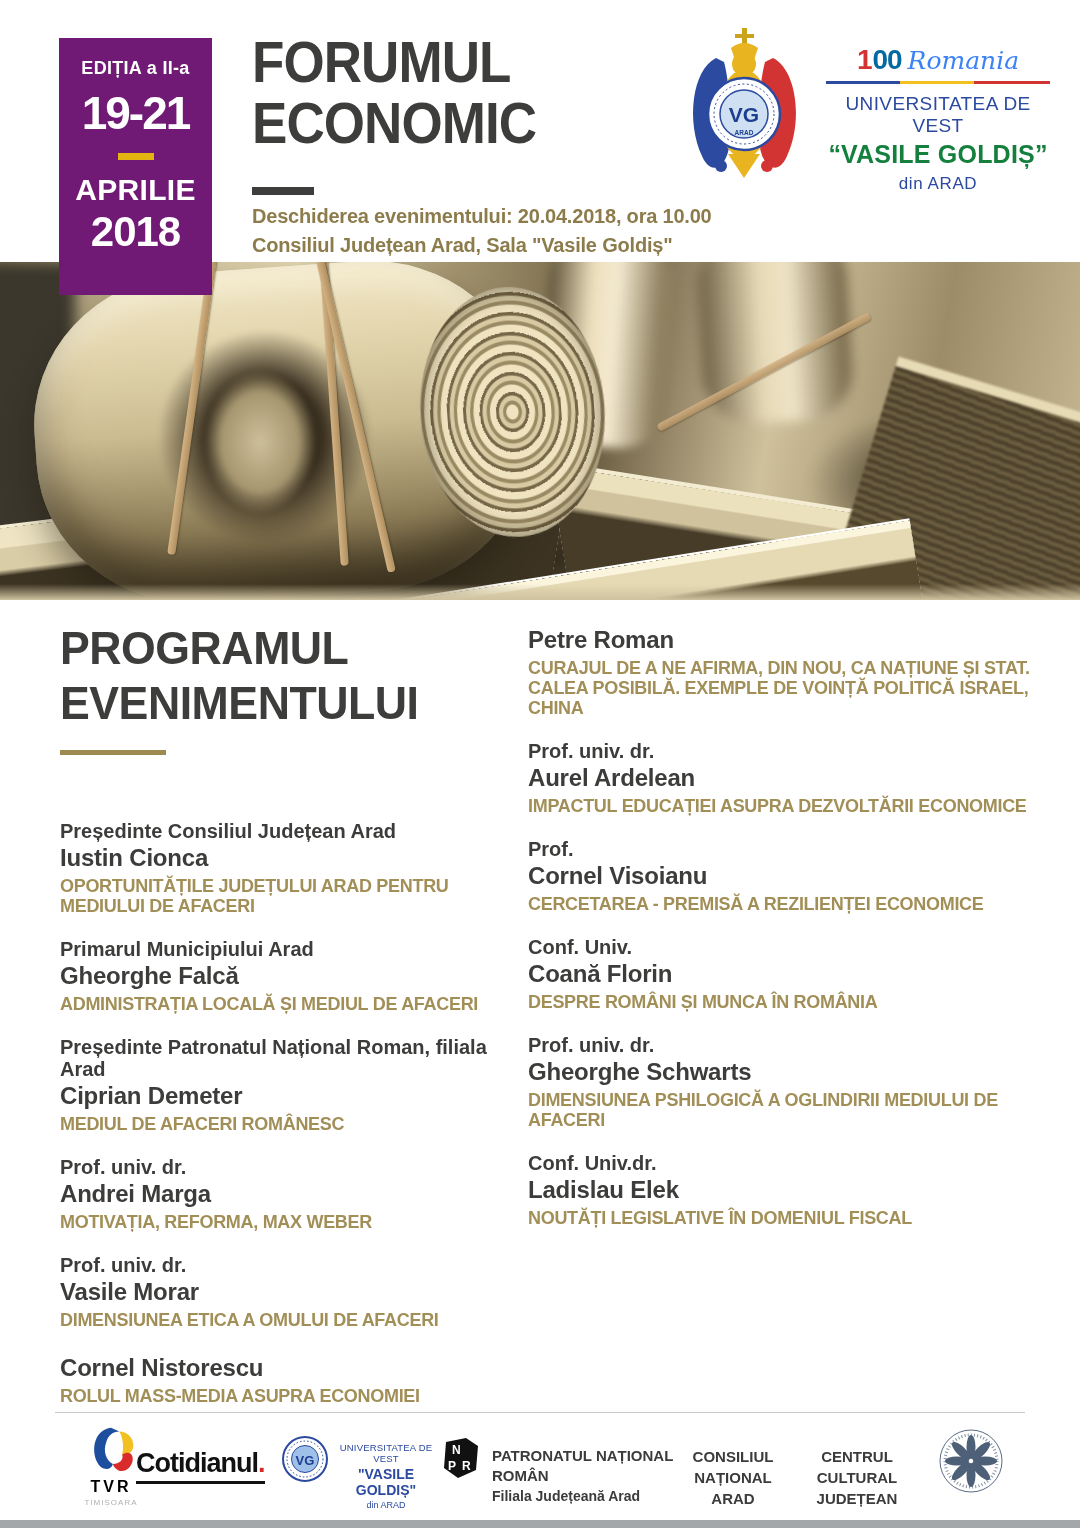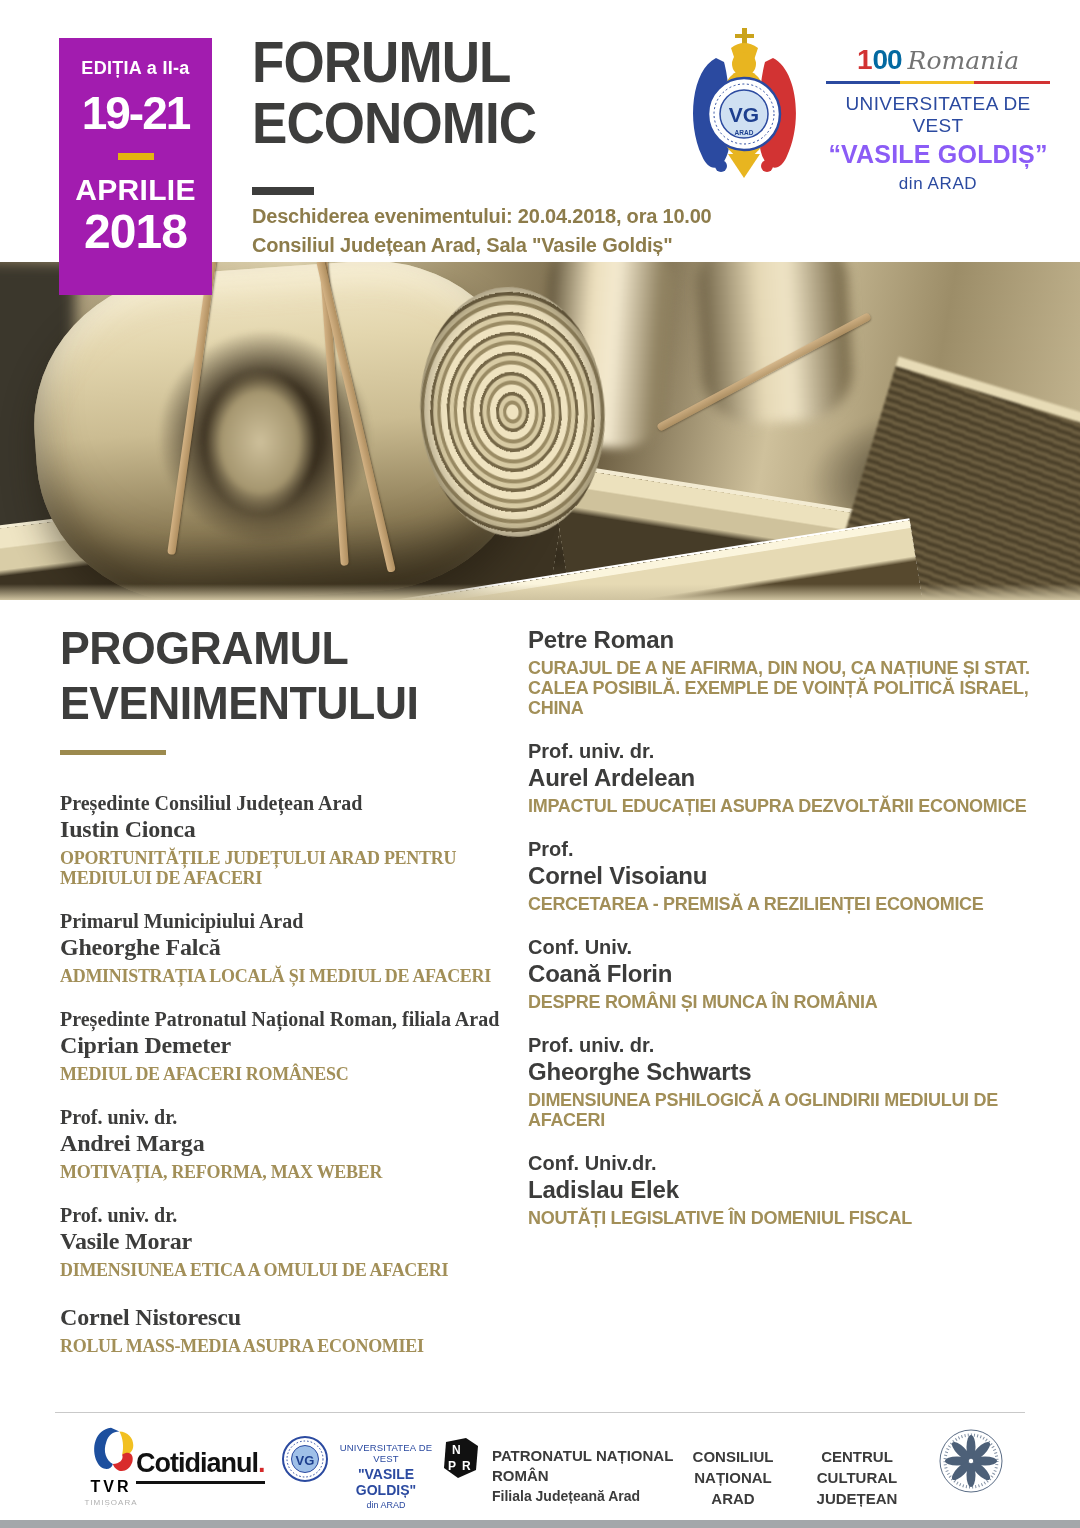--- a/index.html
+++ b/index.html
@@ -1,41 +1,41 @@
 <!DOCTYPE html>
 <html><head>
 <meta charset="utf-8">
 <style>
   html,body{margin:0;padding:0;}
   body{width:1080px;height:1528px;background:#ffffff;font-family:"Liberation Sans",sans-serif;color:#3c3c3b;}
   .poster{position:absolute;left:0;top:0;width:1080px;height:1528px;overflow:hidden;background:#fff;}
 
   
-  .date-badge{position:absolute;left:59px;top:38px;width:153px;height:257px;background:#a21caf;color:#fff;text-align:center;z-index:6;}
+  .date-badge{position:absolute;left:59px;top:38px;width:153px;height:257px;background:#701a75;color:#fff;text-align:center;z-index:6;}
   .badge-edition{margin-top:20px;font-size:18px;font-weight:700;letter-spacing:.3px;}
   .badge-dates{margin-top:10px;font-size:46px;font-weight:700;letter-spacing:-2px;line-height:48px;}
   .badge-dash{width:36px;height:7px;background:#e3b410;margin:16px auto 14px auto;}
   .badge-month{font-size:30px;font-weight:700;letter-spacing:.3px;line-height:32px;}
-  .badge-year{font-size:48px;font-weight:700;line-height:48px;margin-top:2px;letter-spacing:-1px;}
+  .badge-year{font-size:42px;font-weight:700;line-height:48px;margin-top:2px;letter-spacing:-1px;}
 
   
   .title{position:absolute;left:252px;top:32px;font-size:57px;line-height:61px;font-weight:700;letter-spacing:-1px;color:#3d3d3c;transform:scaleX(.93);transform-origin:left top;}
   .title-dash{position:absolute;left:252px;top:187px;width:62px;height:8px;background:#3d3d3c;}
   .subtitle{position:absolute;left:252px;top:202px;width:470px;font-size:20px;font-weight:700;line-height:29px;color:#8d7c4b;letter-spacing:-.2px;}
 
   
   .eagle{position:absolute;left:676px;top:26px;width:140px;height:154px;}
   .cent-block{position:absolute;left:826px;top:44px;width:224px;text-align:center;}
   .cent-top{font-size:28px;line-height:32px;}
   .cent-one{color:#d23333;font-weight:800;}
   .cent-zeros{color:#0369a1;font-weight:800;letter-spacing:-1px;}
-  .cent-label{color:#737373;font-family:"DejaVu Serif",serif;font-style:italic;font-size:25px;margin-left:6px;}
+  .cent-label{color:#3b82f6;font-family:"DejaVu Serif",serif;font-style:italic;font-size:25px;margin-left:6px;}
   .tricolor{height:3px;margin-top:4px;background:linear-gradient(90deg,#2b4aa0 0 33%,#f2c021 33% 66%,#d23333 66% 100%);}
   .uv1{margin-top:9px;font-size:19px;color:#2b4aa0;letter-spacing:.4px;}
-  .uv2{font-size:25px;font-weight:800;color:#8b5cf6;margin-top:3px;letter-spacing:.2px;}
+  .uv2{font-size:25px;font-weight:800;color:#15803d;margin-top:3px;letter-spacing:.2px;}
   .uv3{font-size:17px;color:#2b4aa0;margin-top:5px;letter-spacing:.6px;}
 
   
   .photo{position:absolute;left:0;top:262px;width:1080px;height:338px;overflow:hidden;background:linear-gradient(100deg,#8a7b5c 0%,#cbbd97 14%,#e2d6b2 26%,#a3946f 40%,#6b5d41 55%,#cfc19c 70%,#9c8d68 84%,#c9bb96 100%);z-index:4;}
   .photo > div{position:absolute;}
   .ph-darkleft{left:-20px;top:0;width:95px;height:338px;background:#3b372c;filter:blur(7px);}
   .ph-roll-bg1{left:545px;top:-25px;width:125px;height:210px;background:linear-gradient(90deg,#5e5238,#ecdfbd 35%,#f4ead0 55%,#8f8160 90%);border-radius:45px;filter:blur(5px);transform:rotate(4deg);}
   .ph-roll-bg2{left:700px;top:-30px;width:150px;height:190px;background:linear-gradient(90deg,#6b5e42,#e6d9b6 40%,#efe4c6 60%,#7d6f4f 95%);border-radius:50px;filter:blur(6px);transform:rotate(-3deg);}
   .ph-roll-bg3{left:885px;top:-20px;width:170px;height:200px;background:linear-gradient(90deg,#80735​3,#e9ddba 35%,#f2e7ca 60%,#857757 95%);border-radius:55px;filter:blur(6px);transform:rotate(2deg);}
   .ph-dark1{left:760px;top:120px;width:340px;height:200px;background:radial-gradient(closest-side,rgba(28,22,12,.85),rgba(28,22,12,0) 72%);filter:blur(4px);}
@@ -53,21 +53,21 @@
   .ph-t1{left:188px;top:-6px;height:300px;transform:rotate(8deg);}
   .ph-t2{left:330px;top:-6px;height:310px;transform:rotate(-4deg);}
   .ph-t3{left:352px;top:-6px;height:320px;transform:rotate(-13deg);}
   .ph-t4{left:760px;top:-10px;height:240px;transform:rotate(62deg);opacity:.85;}
   .ph-bottomlight{left:0;top:322px;width:1080px;height:16px;background:linear-gradient(180deg,rgba(222,210,176,.0),#cfc3a0);}
 
   
   .prog-heading{position:absolute;left:60px;top:620px;font-size:47px;line-height:55px;font-weight:700;letter-spacing:-.5px;color:#3d3d3c;transform:scaleX(.95);transform-origin:left top;}
   .prog-dash{position:absolute;left:60px;top:750px;width:106px;height:5px;background:#9c8a4e;}
   .col{position:absolute;}
-  .col-left{left:60px;top:792px;width:458px;font-family:Liberation Serif, serif;}
+  .col-left{left:60px;top:820px;width:458px;}
   .col-right{left:528px;top:624px;width:502px;}
   .entry{margin-bottom:22px;}
   .entry-role{font-size:20px;font-weight:700;line-height:22px;color:#3c3c3b;}
   .entry-role:empty{display:none;}
   .entry-name{font-size:24px;font-weight:700;line-height:31px;color:#3c3c3b;letter-spacing:-.2px;}
   .entry-topic{font-size:18px;font-weight:700;line-height:20px;color:#a28f58;letter-spacing:-.3px;margin-top:3px;}
 
   
   .footer-divider{position:absolute;left:55px;top:1412px;width:970px;height:1px;background:#c9c9c9;}
   .footer{position:absolute;left:0;top:1418px;width:1080px;height:100px;}

